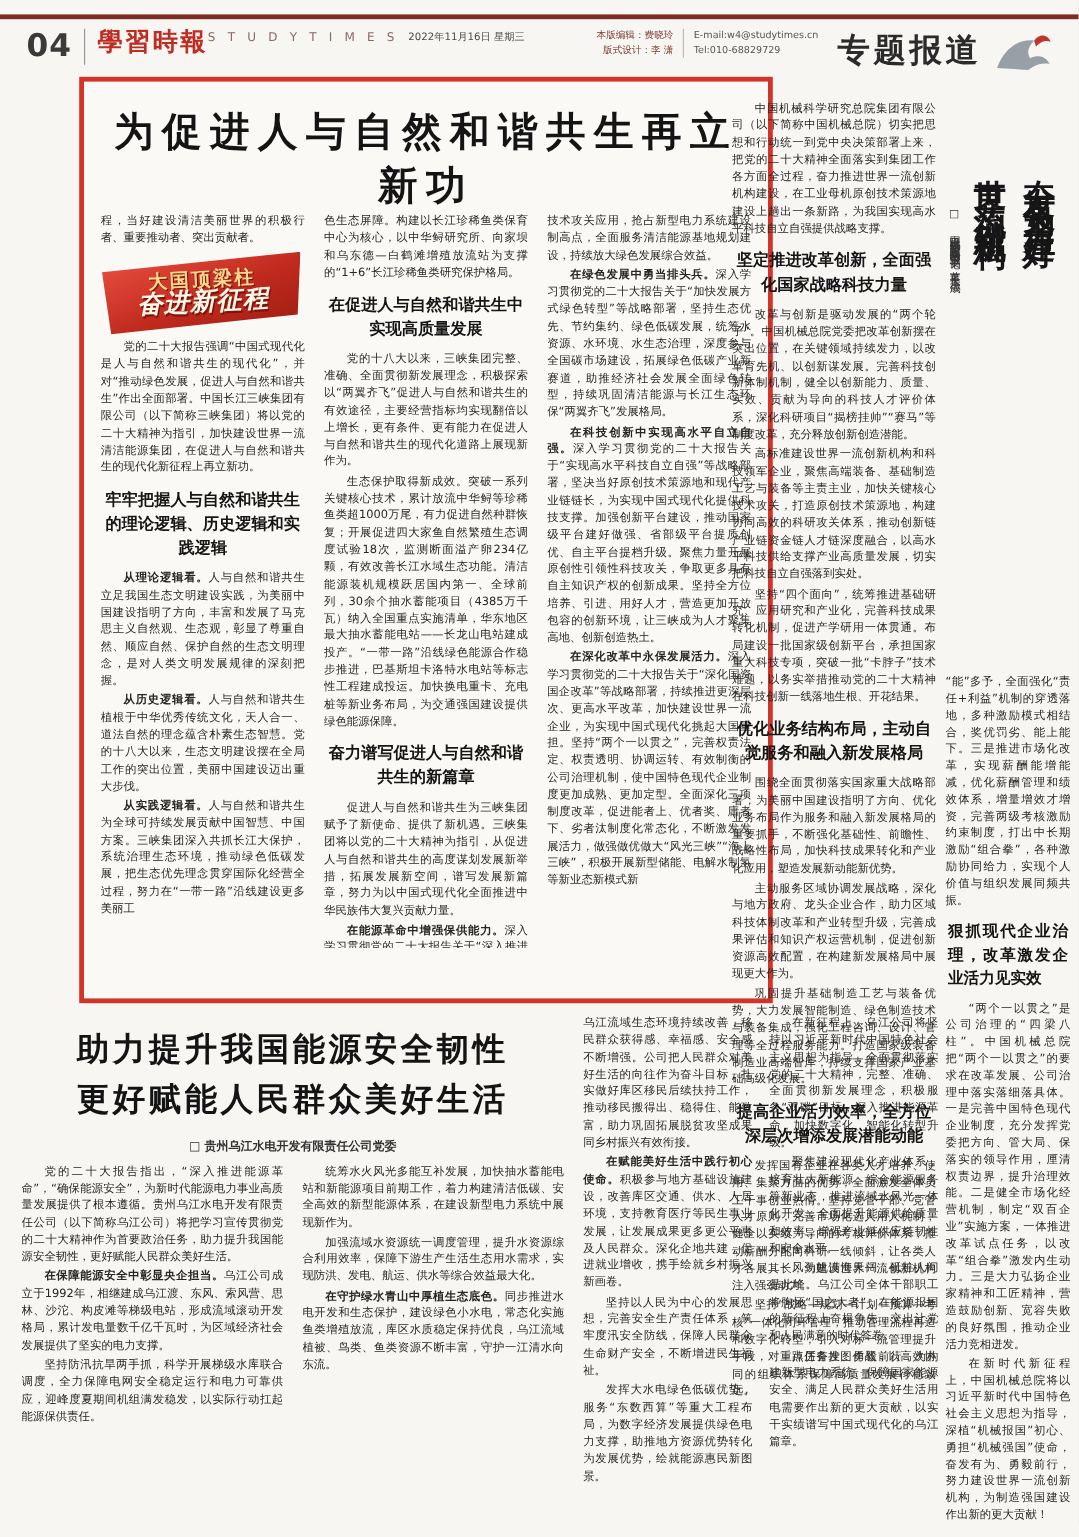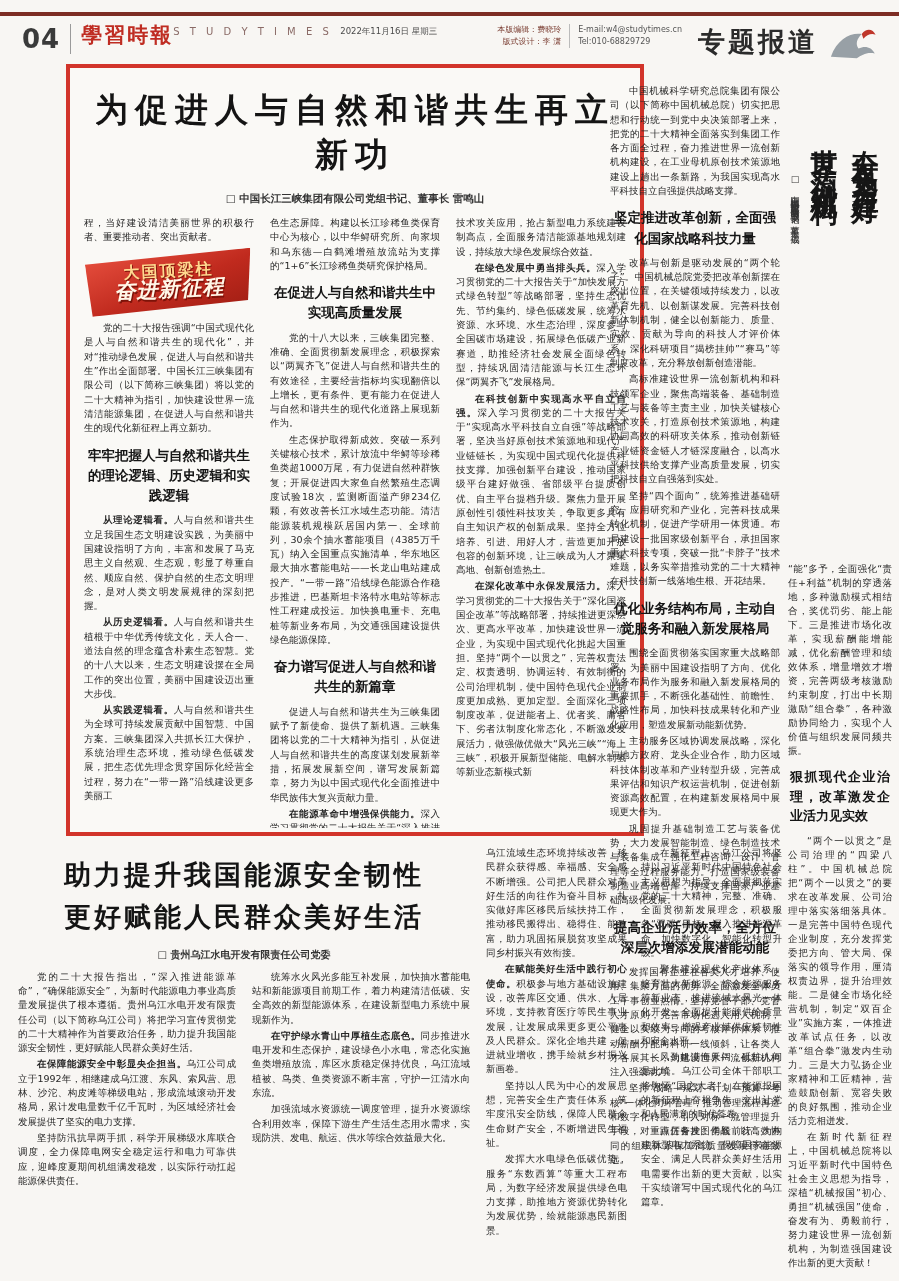--- a/index.html
+++ b/index.html
@@ -85,21 +85,20 @@
     <div class="logo">
       <svg width="52" height="36" viewBox="0 0 64 44">
         <path d="M6 40 C14 18 30 10 44 12 C38 18 36 24 40 30 C48 26 56 28 60 36 C50 34 44 38 38 42 Z" fill="#98a0a6"></path>
         <path d="M44 12 C50 4 58 6 61 13 C56 11 50 13 46 18 Z" fill="#bf372b"></path>
       </svg>
     </div>
   </div>
 
   <div class="redbox">
     <div class="mainheadline">为促进人与自然和谐共生再立新功</div>
-    <div class="mainbyline">□ 中国长江三峡集团有限公司党组书记、董事长  雷鸣山</div>
     <div class="cols">
       <div class="col">
         <div class="para noind">程，当好建设清洁美丽世界的积极行者、重要推动者、突出贡献者。</div>
         <div class="stamp">
           <div class="stampflag">
             <div class="stampl1">大国顶梁柱</div>
             <div class="stampl2">奋进新征程</div>
           </div>
         </div>
         <div>
@@ -165,22 +164,22 @@
       </div>
       <div class="bbyline">□ 贵州乌江水电开发有限责任公司党委</div>
       <div class="bcols">
         <div class="bcol">
             <div class="para">党的二十大报告指出，“深入推进能源革命”，“确保能源安全”，为新时代能源电力事业高质量发展提供了根本遵循。贵州乌江水电开发有限责任公司（以下简称乌江公司）将把学习宣传贯彻党的二十大精神作为首要政治任务，助力提升我国能源安全韧性，更好赋能人民群众美好生活。</div>
             <div class="para"><b>在保障能源安全中彰显央企担当。</b>乌江公司成立于1992年，相继建成乌江渡、东风、索风营、思林、沙沱、构皮滩等梯级电站，形成流域滚动开发格局，累计发电量数千亿千瓦时，为区域经济社会发展提供了坚实的电力支撑。</div>
             <div class="para">坚持防汛抗旱两手抓，科学开展梯级水库联合调度，全力保障电网安全稳定运行和电力可靠供应，迎峰度夏期间机组满发稳发，以实际行动扛起能源保供责任。</div>
           </div>
         <div class="bcol">
             <div class="para">统筹水火风光多能互补发展，加快抽水蓄能电站和新能源项目前期工作，着力构建清洁低碳、安全高效的新型能源体系，在建设新型电力系统中展现新作为。</div>
+            <div class="para">加强流域水资源统一调度管理，提升水资源综合利用效率，保障下游生产生活生态用水需求，实现防洪、发电、航运、供水等综合效益最大化。</div>
             <div class="para"><b>在守护绿水青山中厚植生态底色。</b>同步推进水电开发和生态保护，建设绿色小水电，常态化实施鱼类增殖放流，库区水质稳定保持优良，乌江流域植被、鸟类、鱼类资源不断丰富，守护一江清水向东流。</div>
-            <div class="para">加强流域水资源统一调度管理，提升水资源综合利用效率，保障下游生产生活生态用水需求，实现防洪、发电、航运、供水等综合效益最大化。</div>
           </div>
       </div>
     </div>
     <div class="bright">
       <div class="bcol">
           <div class="para noind">乌江流域生态环境持续改善，移民群众获得感、幸福感、安全感不断增强。公司把人民群众对美好生活的向往作为奋斗目标，扎实做好库区移民后续扶持工作，推动移民搬得出、稳得住、能致富，助力巩固拓展脱贫攻坚成果同乡村振兴有效衔接。</div>
           <div class="para"><b>在赋能美好生活中践行初心使命。</b>积极参与地方基础设施建设，改善库区交通、供水、人居环境，支持教育医疗等民生事业发展，让发展成果更多更公平惠及人民群众。深化企地共建，促进就业增收，携手绘就乡村振兴新画卷。</div>
           <div class="para">坚持以人民为中心的发展思想，完善安全生产责任体系，筑牢度汛安全防线，保障人民群众生命财产安全，不断增进民生福祉。</div>
           <div class="para">发挥大水电绿色低碳优势，服务“东数西算”等重大工程布局，为数字经济发展提供绿色电力支撑，助推地方资源优势转化为发展优势，绘就能源惠民新图景。</div>
         </div>

